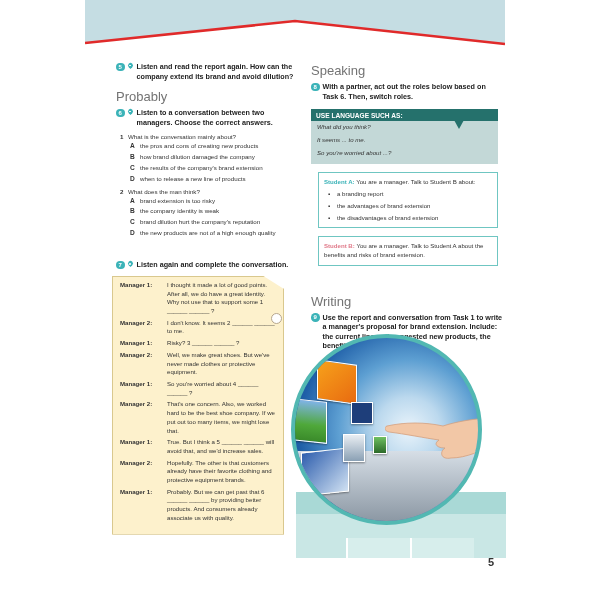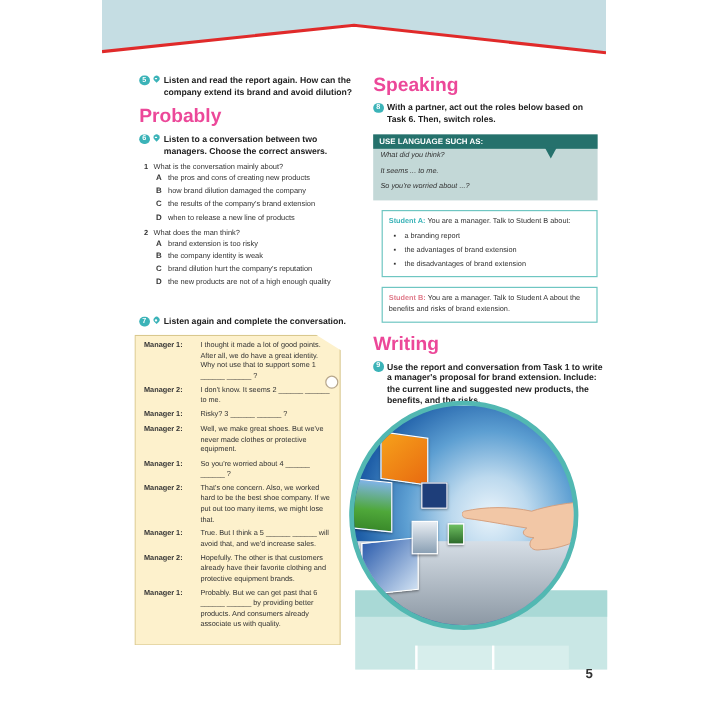--- a/index.html
+++ b/index.html
@@ -12,21 +12,21 @@
   .col-left { position: absolute; left: 116px; top: 62px; width: 178px; }
   .col-right { position: absolute; left: 311px; top: 66px; width: 192px; }
 
   .task { display: flex; font-size: 7.2px; font-weight: bold; line-height: 9.6px; color: #222; }
   .task .badges { display: inline-flex; gap: 2px; flex: none; margin-right: 3px; margin-top: 0.5px; }
   .num { display: inline-block; width: 8.5px; height: 8.5px; border-radius: 50%; background: #3bb3b8; color: #fff; font-size: 6px; text-align: center; line-height: 8.5px; font-weight: bold; }
   .audio { display: inline-block; width: 7px; height: 8.5px; position: relative; }
   .audio::before { content: ""; position: absolute; left: 1px; top: 0.5px; width: 5px; height: 5px; border-radius: 50% 50% 50% 0; transform: rotate(-45deg); background: #3bb3b8; }
   .audio::after { content: ""; position: absolute; left: 2.6px; top: 2px; width: 1.8px; height: 1.8px; border-radius: 50%; background: #fff; }
 
-  .heading { font-size: 16px; font-weight: bold; color: #ec4899; margin: 8px 0 4px; }
+  .heading { font-size: 13px; font-weight: normal; color: #737373; margin: 8px 0 4px; }
 
   .q { font-size: 6.2px; line-height: 11px; color: #333; }
   .q .qnum { display: inline-block; width: 12px; padding-left: 4px; font-weight: bold; }
   .opt { display: flex; font-size: 6.2px; line-height: 8.4px; color: #333; padding-left: 14px; margin-bottom: 2.4px; }
   .opt .letter { width: 10px; font-weight: bold; flex: none; font-size: 6.6px; }
 
   .convo { position: relative; margin-top: 6px; margin-left: -4px; width: 172px; background: #fdf1cc; border: 1px solid #d9c88e; box-shadow: 1px 2px 2px rgba(0,0,0,0.25); padding: 4px 6px 8px 7px; clip-path: polygon(0 0, 88% 0, 100% 5%, 100% 100%, 0 100%); }
   .convo-hole { position: absolute; left: 271px; top: 313px; width: 11px; height: 11px; border-radius: 50%; border: 1.3px solid #b7a78d; background: #fff; }
   .line { display: flex; font-size: 6.1px; line-height: 8.7px; color: #333; margin-bottom: 3px; }
   .speaker { width: 47px; font-weight: bold; flex: none; }
@@ -205,21 +205,21 @@
     <div class="bullet">
         <span class="dot">▪</span>
         <span>the disadvantages of brand extension</span>
       </div>
   </div>
 
   <div class="student">
     <span class="label-b">Student B:</span> <span>You are a manager. Talk to Student A about the benefits and risks of brand extension.</span>
   </div>
 
-  <div class="heading" style="margin-top:10px;">Writing</div>
+  <div class="heading" style="margin-top:28px;">Writing</div>
 
   <div class="task">
     <span class="badges">
         <span class="num">9</span>
       </span>
     <span>Use the report and conversation from Task 1 to write a manager's proposal for brand extension. Include: the current line and suggested new products, the benefits, and the risks.</span>
   </div>
 </div>
 
 <div class="photo-grid">

